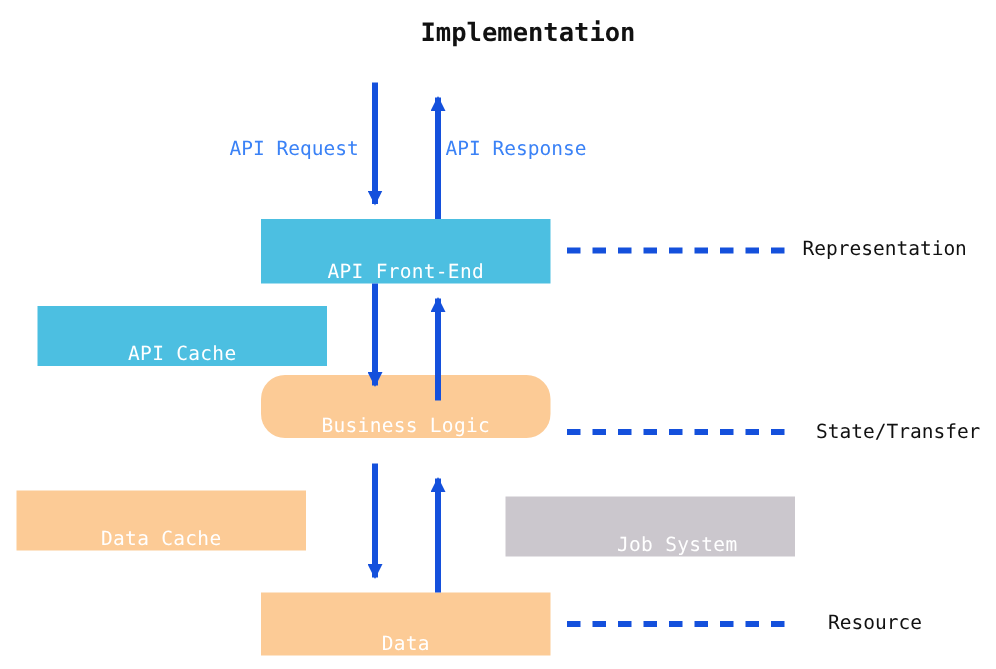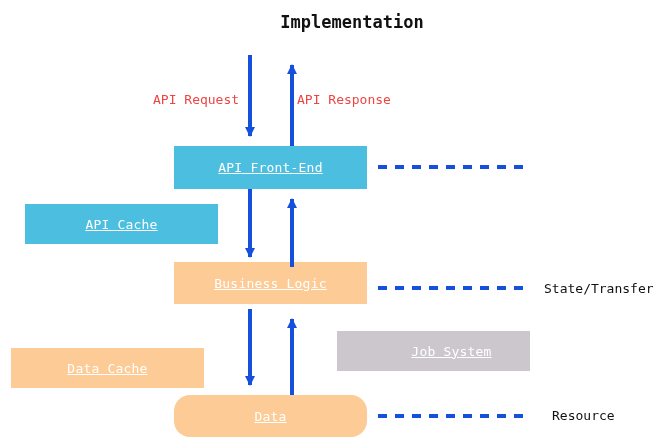--- a/index.html
+++ b/index.html
@@ -26,33 +26,32 @@
     text-align: center;
     font-size: 17px;
     font-weight: bold;
     color: #111111;
     letter-spacing: 0px;
     padding-left: 20px;
   }
   .node {
     position: absolute;
     display: flex;
-    align-items: center;
+    align-items: flex-end;
     justify-content: center;
     color: #ffffff;
     font-size: 13px;
     letter-spacing: 0.2px;
     box-sizing: border-box;
     user-select: none;
-    text-decoration: underline;
   }
   .edge-label {
     position: absolute;
     font-size: 13px;
-    color: #ef4444;
+    color: #3b82f6;
     white-space: nowrap;
   }
   .side-label {
     position: absolute;
     font-size: 13px;
     color: #111111;
     white-space: nowrap;
   }
   svg.overlay {
     position: absolute;
@@ -74,36 +73,37 @@
   <div class="edge-label" style="left:297px; top:92px;">API Response</div>
 
   <div class="node" style="left:174px; top:146px; width:193px; height:43px; background:#4CBFE1;">
     <span>API Front-End</span>
   </div>
 
   <div class="node" style="left:25px; top:204px; width:193px; height:40px; background:#4CBFE1;">
     <span>API Cache</span>
   </div>
 
-  <div class="node" style="left:174px; top:262px; width:193px; height:42px; background:#FCCB96;">
+  <div class="node" style="left:174px; top:250px; width:193px; height:42px; background:#FCCB96;border-radius:16px;">
     <span>Business Logic</span>
   </div>
 
-  <div class="node" style="left:11px; top:348px; width:193px; height:40px; background:#FCCB96;">
+  <div class="node" style="left:11px; top:327px; width:193px; height:40px; background:#FCCB96;">
     <span>Data Cache</span>
   </div>
 
   <div class="node" style="left:337px; top:331px; width:193px; height:40px; background:#CBC7CD;padding-left:36px;">
     <span>Job System</span>
   </div>
 
-  <div class="node" style="left:174px; top:395px; width:193px; height:42px; background:#FCCB96;border-radius:16px;">
+  <div class="node" style="left:174px; top:395px; width:193px; height:42px; background:#FCCB96;">
     <span>Data</span>
   </div>
 
+  <div class="side-label" style="left:535px; top:159px;">Representation</div>
   <div class="side-label" style="left:544px; top:281px;">State/Transfer</div>
   <div class="side-label" style="left:552px; top:408px;">Resource</div>
 
   <svg class="overlay" viewBox="0 0 664 446">
     <defs>
       <marker id="arrow-down" markerWidth="10" markerHeight="10" refX="5" refY="9" orient="0" markerUnits="userSpaceOnUse">
         <path d="M0,0 L10,0 L5,10 z" fill="#1450DC"></path>
       </marker>
       <marker id="arrow-up" markerWidth="10" markerHeight="10" refX="5" refY="1" orient="0" markerUnits="userSpaceOnUse">
         <path d="M0,10 L10,10 L5,0 z" fill="#1450DC"></path>

